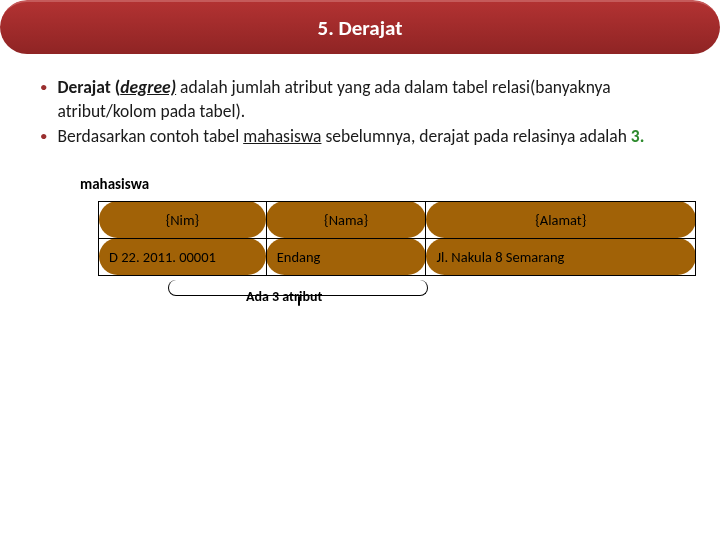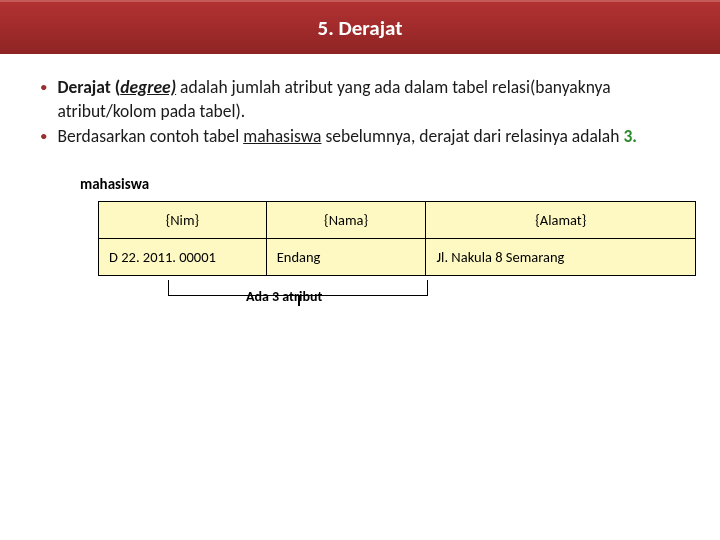--- a/index.html
+++ b/index.html
@@ -1,15 +1,15 @@
 <!DOCTYPE html>
 <html><head>
 <meta charset="utf-8">
 <style>
-  * { box-sizing: border-box; margin: 0; padding: 0; }
+  * { box-sizing: border-box; margin: 0; padding: 0; border-radius: 27px; }
   body {
     width: 720px;
     height: 540px;
     background: #ffffff;
     font-family: Calibri, Arial, sans-serif;
     color: #000;
     overflow: hidden;
   }
   .header {
     width: 100%;
@@ -56,21 +56,21 @@
   table {
     border-collapse: collapse;
     margin-left: 62px;
     width: 598px;
     font-size: 14.5px;
   }
   th, td {
     border: 1.5px solid #000;
     padding: 9px 10px;
     text-align: left;
-    background: #fef9c3;
+    background: #a16207;
   }
   th {
     font-weight: normal;
     text-align: center;
   }
   .col-nim { width: 168px; }
   .col-nama { width: 160px; }
   .col-alamat { width: 270px; }
   .bracket-wrap {
     position: relative;
@@ -116,21 +116,21 @@
   <div class="bullets">
     <div class="bullet">
       <span class="dot">•</span>
       <span>
         <span class="bold">Derajat (</span><span class="bold ital under">degree)</span><span> adalah jumlah atribut yang ada dalam tabel relasi(banyaknya atribut/kolom pada tabel).</span>
       </span>
     </div>
     <div class="bullet">
       <span class="dot">•</span>
       <span>
-        <span>Berdasarkan contoh tabel </span><span class="under">mahasiswa</span><span> sebelumnya, derajat dari relasinya adalah </span><span class="green">3.</span>
+        <span>Berdasarkan contoh tabel </span><span class="under">mahasiswa</span><span> sebelumnya, derajat pada relasinya adalah </span><span class="green">3.</span>
       </span>
     </div>
   </div>
 
   <div class="table-label">mahasiswa</div>
 
   <table>
     <tbody>
         <tr>
       <th class="col-nim">{Nim}</th>

